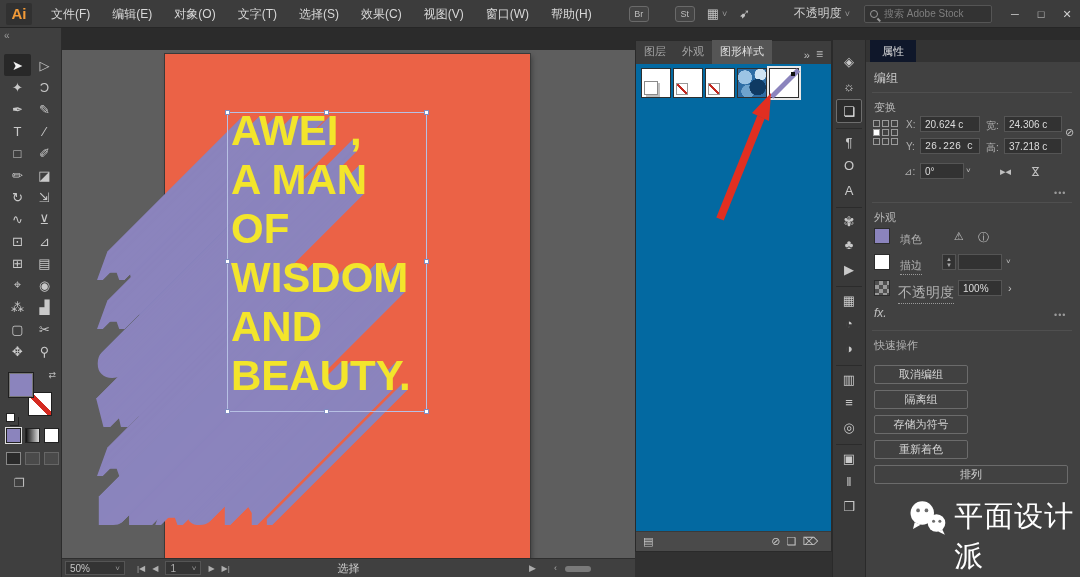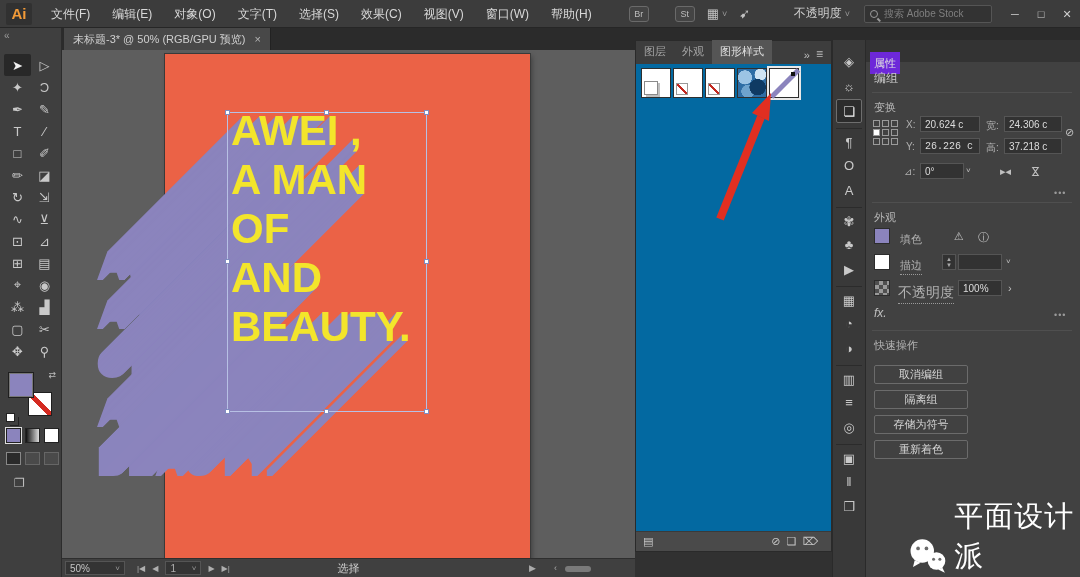--- a/index.html
+++ b/index.html
@@ -96,41 +96,41 @@
 
   
   .dock{left:832px;top:40px;width:34px;height:537px;background:#393939;border-left:1px solid #2a2a2a;border-right:1px solid #2a2a2a;padding-top:8px;}
   .dock-ico{width:26px;height:24px;margin:1px auto;display:flex;align-items:center;justify-content:center;font-size:13px;color:#c9c9c9;}
   .dock-ico.active{background:#2c2c2c;border:1px solid #6e6e6e;border-radius:2px;color:#f0f0f0;}
   .dock div:nth-of-type(4),.dock div:nth-of-type(7),.dock div:nth-of-type(10),.dock div:nth-of-type(13),.dock div:nth-of-type(16){border-top:1px solid #2b2b2b;margin-top:5px;padding-top:3px;}
 
   
   .props{left:866px;top:40px;width:214px;height:537px;background:#414141;}
   .pr-header{position:absolute;left:0;top:0;width:100%;height:22px;background:#333;}
-  .pr-tab{position:absolute;left:4px;top:12px;height:22px;background:#6d28d9;padding:4px 4px;font-size:11px;color:#e0e0e0;}
+  .pr-tab{position:absolute;left:4px;top:0;height:22px;background:#0f172a;padding:4px 12px;font-size:11px;color:#e0e0e0;}
   .pr-label{font-size:12px;color:#c9c9c9;}
   .pr-sec{font-size:11px;color:#b5b5b5;}
   .pr-div{position:absolute;left:6px;width:200px;border-top:1px solid #4f4f4f;}
   .refgrid{position:absolute;left:7px;top:80px;display:grid;grid-template-columns:repeat(3,8px);grid-template-rows:repeat(3,8px);gap:1px;}
   .refcell{width:7px;height:7px;border:1px solid #9a9a9a;background:transparent;}
   .refcell.active{background:#fff;}
   .fld{position:absolute;height:16px;background:#323232;border:1px solid #555;font-size:10px;color:#dcdcdc;display:flex;align-items:center;padding:0 4px;}
   .flbl{position:absolute;font-size:10px;color:#b0b0b0;}
   .pr-ico{position:absolute;font-size:11px;color:#c0c0c0;}
   .dotted-u{border-bottom:1px dotted #9a9a9a;padding-bottom:1px;}
   .checker{position:absolute;width:16px;height:16px;background:conic-gradient(#9a9a9a 25%,#4f4f4f 0 50%,#9a9a9a 0 75%,#4f4f4f 0) 0 0/8px 8px;border:1px solid #2c2c2c;}
   .swatch16{position:absolute;width:16px;height:16px;border:1px solid #2c2c2c;}
   .stepper{position:absolute;width:14px;height:16px;background:#323232;border:1px solid #555;display:flex;flex-direction:column;align-items:center;justify-content:center;font-size:6px;color:#aaa;line-height:6px;}
   .qa-wrap{position:absolute;left:8px;top:325px;width:198px;display:flex;flex-wrap:wrap;gap:6px;flex-direction:column;}
   .qa-btn{width:94px;height:19px;background:#414141;border:1px solid #6b6b6b;border-radius:2px;color:#d5d5d5;font-size:11px;padding:0;}
   .qa-btn:nth-of-type(5){width:194px;}
   .more-dots{position:absolute;font-size:9px;color:#9a9a9a;letter-spacing:1px;}
 
   
-  .watermark{left:908px;top:497px;z-index:100;display:flex;align-items:flex-end;}
+  .watermark{left:908px;top:497px;z-index:100;display:flex;align-items:flex-start;}
   .wm-text{font-size:29px;color:#fff;font-weight:500;letter-spacing:1px;margin-left:6px;}
 </style>
 </head>
 <body>
 
 <div class="screen">
 
   <div class="abs menubar">
     <div class="ai-logo">Ai</div>
     <div style="display:flex;">
@@ -264,34 +264,29 @@
       <div class="cbtn c-none redslash"></div>
     </div>
     <div class="drawmodes">
       <div class="dmode active"></div>
       <div class="dmode"></div>
       <div class="dmode"></div>
     </div>
     <span class="screenmode">❐</span>
   </div>
 
-  <div class="abs tabstrip">
-    <div class="doctab">
-      <span class="t-title">未标题-3* @ 50% (RGB/GPU 预览)</span>
-      <span class="t-close">×</span>
-    </div>
-  </div>
 
   <div class="abs docarea">
     <div class="artboard">
       <div class="poster-text" style="text-shadow: rgb(139, 132, 189) -1px 1px 0px, rgb(139, 132, 189) -2px 2px 0px, rgb(139, 132, 189) -3px 3px 0px, rgb(139, 132, 189) -4px 4px 0px, rgb(139, 132, 189) -5px 5px 0px, rgb(139, 132, 189) -6px 6px 0px, rgb(139, 132, 189) -7px 7px 0px, rgb(139, 132, 189) -8px 8px 0px, rgb(139, 132, 189) -9px 9px 0px, rgb(139, 132, 189) -10px 10px 0px, rgb(139, 132, 189) -11px 11px 0px, rgb(139, 132, 189) -12px 12px 0px, rgb(139, 132, 189) -13px 13px 0px, rgb(139, 132, 189) -14px 14px 0px, rgb(139, 132, 189) -15px 15px 0px, rgb(139, 132, 189) -16px 16px 0px, rgb(139, 132, 189) -17px 17px 0px, rgb(139, 132, 189) -18px 18px 0px, rgb(139, 132, 189) -19px 19px 0px, rgb(139, 132, 189) -20px 20px 0px, rgb(139, 132, 189) -21px 21px 0px, rgb(139, 132, 189) -22px 22px 0px, rgb(139, 132, 189) -23px 23px 0px, rgb(139, 132, 189) -24px 24px 0px, rgb(139, 132, 189) -25px 25px 0px, rgb(139, 132, 189) -26px 26px 0px, rgb(139, 132, 189) -27px 27px 0px, rgb(139, 132, 189) -28px 28px 0px, rgb(139, 132, 189) -29px 29px 0px, rgb(139, 132, 189) -30px 30px 0px, rgb(139, 132, 189) -31px 31px 0px, rgb(139, 132, 189) -32px 32px 0px, rgb(139, 132, 189) -33px 33px 0px, rgb(139, 132, 189) -34px 34px 0px, rgb(139, 132, 189) -35px 35px 0px, rgb(139, 132, 189) -36px 36px 0px, rgb(139, 132, 189) -37px 37px 0px, rgb(139, 132, 189) -38px 38px 0px, rgb(139, 132, 189) -39px 39px 0px, rgb(139, 132, 189) -40px 40px 0px, rgb(139, 132, 189) -41px 41px 0px, rgb(139, 132, 189) -42px 42px 0px, rgb(139, 132, 189) -43px 43px 0px, rgb(139, 132, 189) -44px 44px 0px, rgb(139, 132, 189) -45px 45px 0px, rgb(139, 132, 189) -46px 46px 0px, rgb(139, 132, 189) -47px 47px 0px, rgb(139, 132, 189) -48px 48px 0px, rgb(139, 132, 189) -49px 49px 0px, rgb(139, 132, 189) -50px 50px 0px, rgb(139, 132, 189) -51px 51px 0px, rgb(139, 132, 189) -52px 52px 0px, rgb(139, 132, 189) -53px 53px 0px, rgb(139, 132, 189) -54px 54px 0px, rgb(139, 132, 189) -55px 55px 0px, rgb(139, 132, 189) -56px 56px 0px, rgb(139, 132, 189) -57px 57px 0px, rgb(139, 132, 189) -58px 58px 0px, rgb(139, 132, 189) -59px 59px 0px, rgb(139, 132, 189) -60px 60px 0px, rgb(139, 132, 189) -61px 61px 0px, rgb(139, 132, 189) -62px 62px 0px, rgb(139, 132, 189) -63px 63px 0px, rgb(139, 132, 189) -64px 64px 0px, rgb(139, 132, 189) -65px 65px 0px, rgb(139, 132, 189) -66px 66px 0px, rgb(139, 132, 189) -67px 67px 0px, rgb(139, 132, 189) -68px 68px 0px, rgb(139, 132, 189) -69px 69px 0px, rgb(139, 132, 189) -70px 70px 0px, rgb(139, 132, 189) -71px 71px 0px, rgb(139, 132, 189) -72px 72px 0px, rgb(139, 132, 189) -73px 73px 0px, rgb(139, 132, 189) -74px 74px 0px, rgb(139, 132, 189) -75px 75px 0px, rgb(139, 132, 189) -76px 76px 0px, rgb(139, 132, 189) -77px 77px 0px, rgb(139, 132, 189) -78px 78px 0px, rgb(139, 132, 189) -79px 79px 0px, rgb(139, 132, 189) -80px 80px 0px, rgb(139, 132, 189) -81px 81px 0px, rgb(139, 132, 189) -82px 82px 0px, rgb(139, 132, 189) -83px 83px 0px, rgb(139, 132, 189) -84px 84px 0px, rgb(139, 132, 189) -85px 85px 0px, rgb(139, 132, 189) -86px 86px 0px, rgb(139, 132, 189) -87px 87px 0px, rgb(139, 132, 189) -88px 88px 0px, rgb(139, 132, 189) -89px 89px 0px, rgb(139, 132, 189) -90px 90px 0px, rgb(139, 132, 189) -91px 91px 0px, rgb(139, 132, 189) -92px 92px 0px, rgb(139, 132, 189) -93px 93px 0px, rgb(139, 132, 189) -94px 94px 0px, rgb(139, 132, 189) -95px 95px 0px, rgb(139, 132, 189) -96px 96px 0px, rgb(139, 132, 189) -97px 97px 0px, rgb(139, 132, 189) -98px 98px 0px, rgb(139, 132, 189) -99px 99px 0px, rgb(139, 132, 189) -100px 100px 0px, rgb(139, 132, 189) -101px 101px 0px, rgb(139, 132, 189) -102px 102px 0px, rgb(139, 132, 189) -103px 103px 0px, rgb(139, 132, 189) -104px 104px 0px, rgb(139, 132, 189) -105px 105px 0px, rgb(139, 132, 189) -106px 106px 0px, rgb(139, 132, 189) -107px 107px 0px, rgb(139, 132, 189) -108px 108px 0px, rgb(139, 132, 189) -109px 109px 0px, rgb(139, 132, 189) -110px 110px 0px, rgb(139, 132, 189) -111px 111px 0px, rgb(139, 132, 189) -112px 112px 0px, rgb(139, 132, 189) -113px 113px 0px, rgb(139, 132, 189) -114px 114px 0px, rgb(139, 132, 189) -115px 115px 0px, rgb(139, 132, 189) -116px 116px 0px, rgb(139, 132, 189) -117px 117px 0px, rgb(139, 132, 189) -118px 118px 0px, rgb(139, 132, 189) -119px 119px 0px, rgb(139, 132, 189) -120px 120px 0px, rgb(139, 132, 189) -121px 121px 0px, rgb(139, 132, 189) -122px 122px 0px, rgb(139, 132, 189) -123px 123px 0px, rgb(139, 132, 189) -124px 124px 0px, rgb(139, 132, 189) -125px 125px 0px, rgb(139, 132, 189) -126px 126px 0px, rgb(139, 132, 189) -127px 127px 0px, rgb(139, 132, 189) -128px 128px 0px, rgb(139, 132, 189) -129px 129px 0px, rgb(139, 132, 189) -130px 130px 0px, rgb(139, 132, 189) -131px 131px 0px, rgb(139, 132, 189) -132px 132px 0px, rgb(139, 132, 189) -133px 133px 0px, rgb(139, 132, 189) -134px 134px 0px, rgb(139, 132, 189) -135px 135px 0px;">
 
       <div class="poster-line">AWEI ,</div>
           <div class="poster-line">A MAN</div>
           <div class="poster-line">OF</div>
+          <div class="poster-line">WISDOM</div>
           <div class="poster-line">AND</div>
           <div class="poster-line">BEAUTY.</div>
         </div>
       <div class="selbox">
         <div class="handle h-tl"></div>
         <div class="handle h-tc"></div>
         <div class="handle h-tr"></div>
         <div class="handle h-ml"></div>
         <div class="handle h-mr"></div>
         <div class="handle h-bl"></div>
@@ -436,20 +431,21 @@
     <span class="more-dots" style="left:188px;top:270px;">•••</span>
     <div class="pr-div" style="top:290px;"></div>
 
     <div class="pr-sec abs" style="left:8px;top:298px;">快速操作</div>
     <div class="qa-wrap">
 
     <button class="qa-btn">取消编组</button>
         <button class="qa-btn">隔离组</button>
         <button class="qa-btn">存储为符号</button>
         <button class="qa-btn">重新着色</button>
+        <button class="qa-btn">排列</button>
       </div>
   </div>
 
   <div class="abs watermark">
     <svg width="48" height="42" viewBox="0 0 48 42">
       <circle cx="17" cy="15" r="14" fill="#fff"></circle>
       <polygon points="8,26 6,34 15,29" fill="#fff"></polygon>
       <circle cx="12" cy="12" r="2.2" fill="#6b6b6b"></circle>
       <circle cx="22" cy="12" r="2.2" fill="#6b6b6b"></circle>
       <circle cx="34" cy="27" r="10.5" fill="#fff"></circle>

